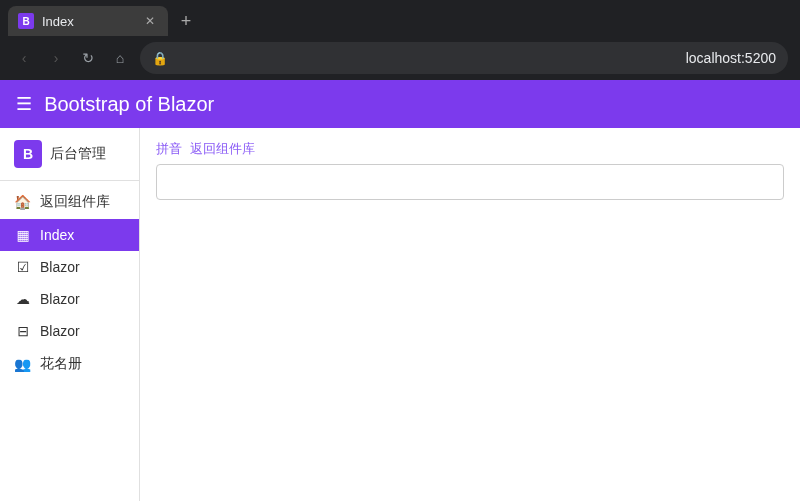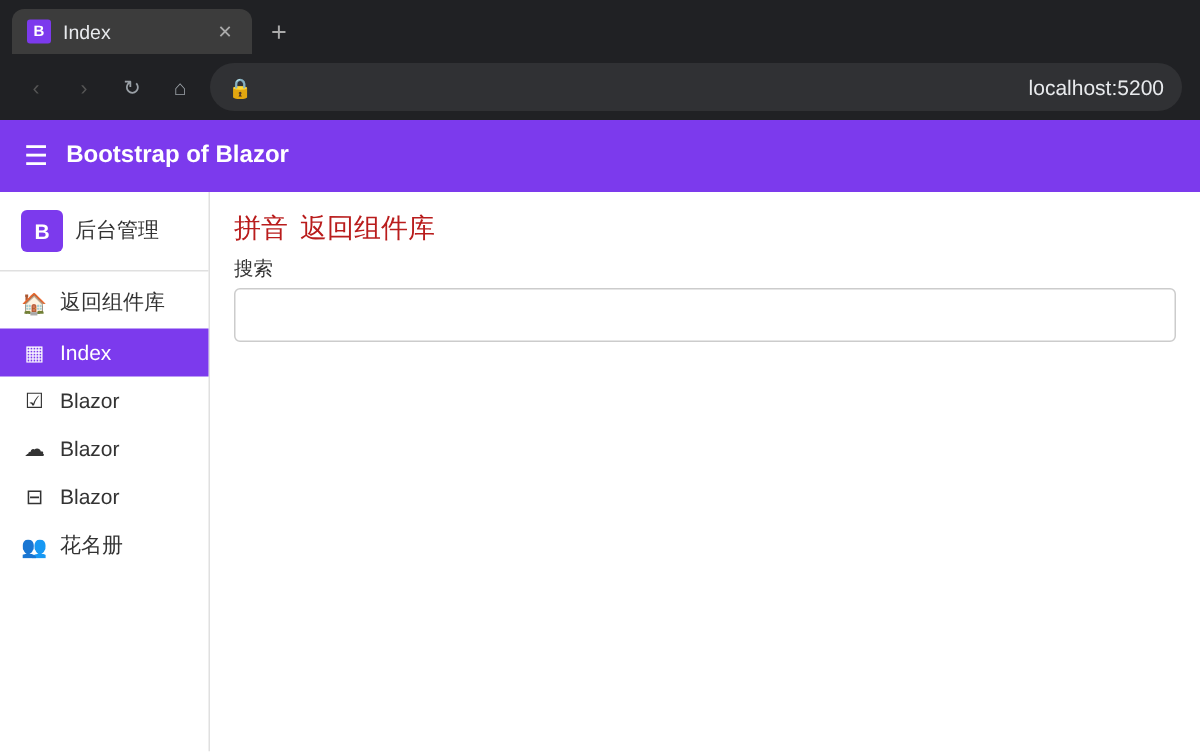--- a/index.html
+++ b/index.html
@@ -90,22 +90,22 @@
       height: 48px;
       gap: 12px;
     }
     .header-menu-icon {
       color: #fff;
       font-size: 18px;
       cursor: pointer;
     }
     .header-title {
       color: #fff;
-      font-size: 16px;
-      font-weight: 700;
+      font-size: 20px;
+      font-weight: 400;
     }
 
     .app-body {
       display: flex;
       flex: 1;
     }
 
     
     .sidebar {
       width: 140px;
@@ -154,22 +154,22 @@
       flex: 1;
       padding: 12px 16px;
       background: #fff;
     }
     .pinyin-hints {
       display: flex;
       gap: 8px;
       margin-bottom: 6px;
     }
     .pinyin-item {
-      font-size: 18px;
-      color: #b91c1c;
+      font-size: 13px;
+      color: #8b5cf6;
       cursor: pointer;
       text-align: center;
     }
     .search-label {
       font-size: 13px;
       color: #333;
       margin-bottom: 4px;
     }
     .search-input-wrap {
       border: 1px solid #ccc;
@@ -260,19 +260,18 @@
           <span>花名册</span>
         </div>
       </nav>
     </div>
 
     <div class="main-content">
       <div class="pinyin-hints">
         <span class="pinyin-item">拼音</span>
         <span class="pinyin-item">返回组件库</span>
       </div>
-      <div class="search-label">搜索</div>
       <div class="search-input-wrap">
         <input class="search-input" type="text" value="" placeholder="" style="">
       </div>
     </div>
   </div>
 </div>
 
 </body></html>

